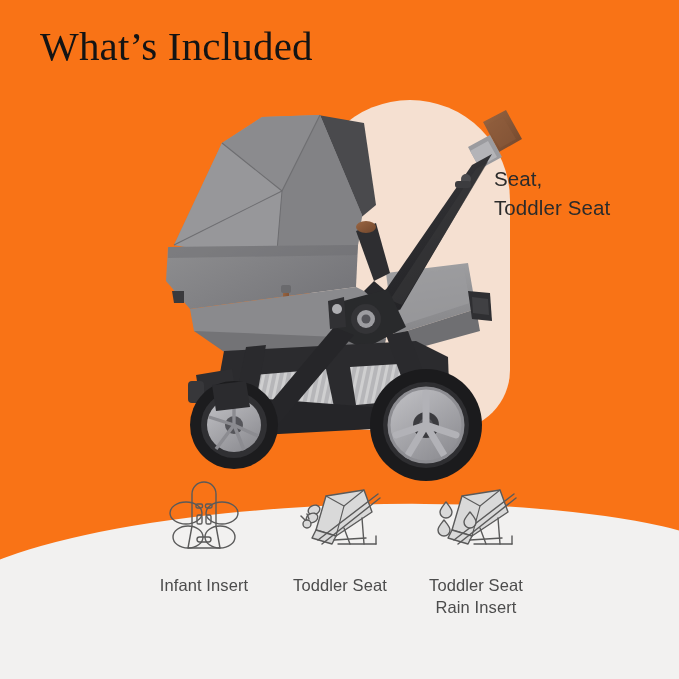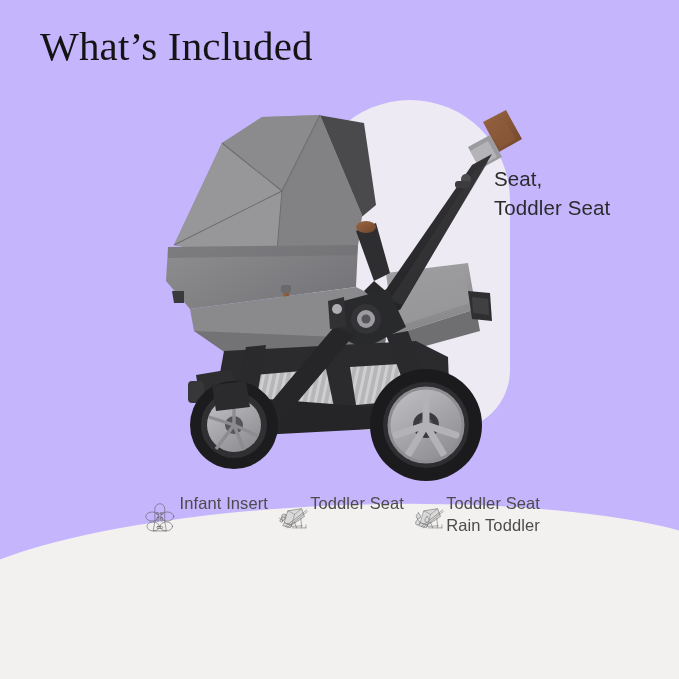--- a/index.html
+++ b/index.html
@@ -5,21 +5,21 @@
 <style>
   html, body {
     margin: 0;
     padding: 0;
     background: #ffffff;
   }
   #page {
     position: relative;
     width: 679px;
     height: 679px;
-    background: #c4b5fd;
+    background: #f97316;
     overflow: hidden;
     font-family: "Liberation Sans", sans-serif;
   }
 
   
   .bg-blob {
     position: absolute;
     left: 310px;
     top: 100px;
     width: 200px;
@@ -81,21 +81,22 @@
     left: 140px;
     top: 478px;
     width: 400px;
     display: flex;
     justify-content: space-between;
     align-items: flex-start;
   }
   .acc {
     width: 128px;
     display: flex;
-    align-items: flex-start;
+    flex-direction: column;
+    align-items: center;
   }
   .acc-icon {
     width: 96px;
     height: 82px;
     display: block;
   }
   .acc-icon svg { display: block; width: 100%; height: 100%; }
   .acc-label {
     margin-top: 14px;
     text-align: center;
@@ -356,19 +357,19 @@
           <path d="M46 66 L84 66"></path>
           <path d="M84 66 L84 58"></path>
 
           <path d="M18 24 c4 5 6 7 6 10 a6 6 0 0 1 -12 0 c0 -3 2 -5 6 -10 Z" fill="#d9d9d9"></path>
           <path d="M16 42 c4 5 6 7 6 10 a6 6 0 0 1 -12 0 c0 -3 2 -5 6 -10 Z" fill="#d9d9d9"></path>
           <path d="M42 34 c4 5 6 7 6 10 a6 6 0 0 1 -12 0 c0 -3 2 -5 6 -10 Z" fill="#d9d9d9"></path>
         </svg>
       </div>
       <div class="acc-label">
         <span>Toddler Seat</span>
-        <span>Rain Toddler</span>
+        <span>Rain Insert</span>
       </div>
     </div>
 
   </div>
 
 </div>
 
 </body></html>

